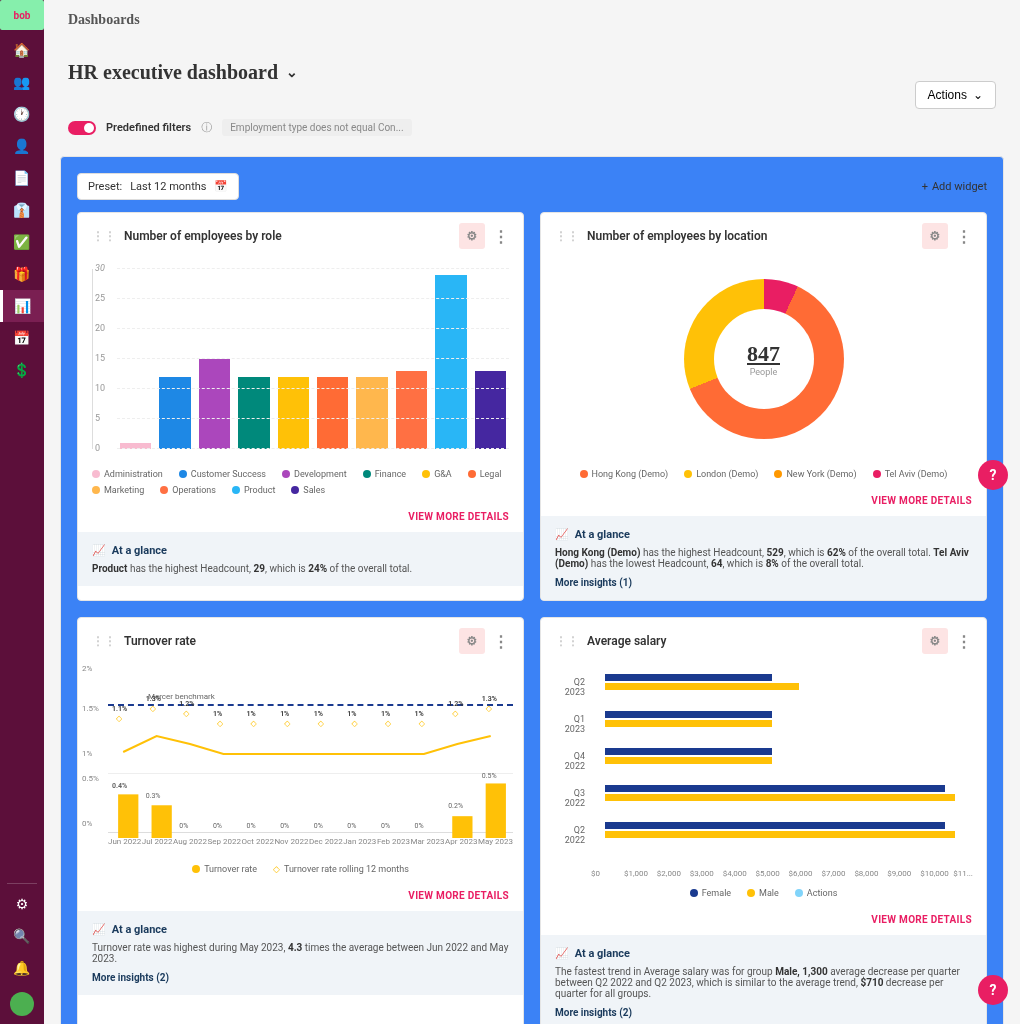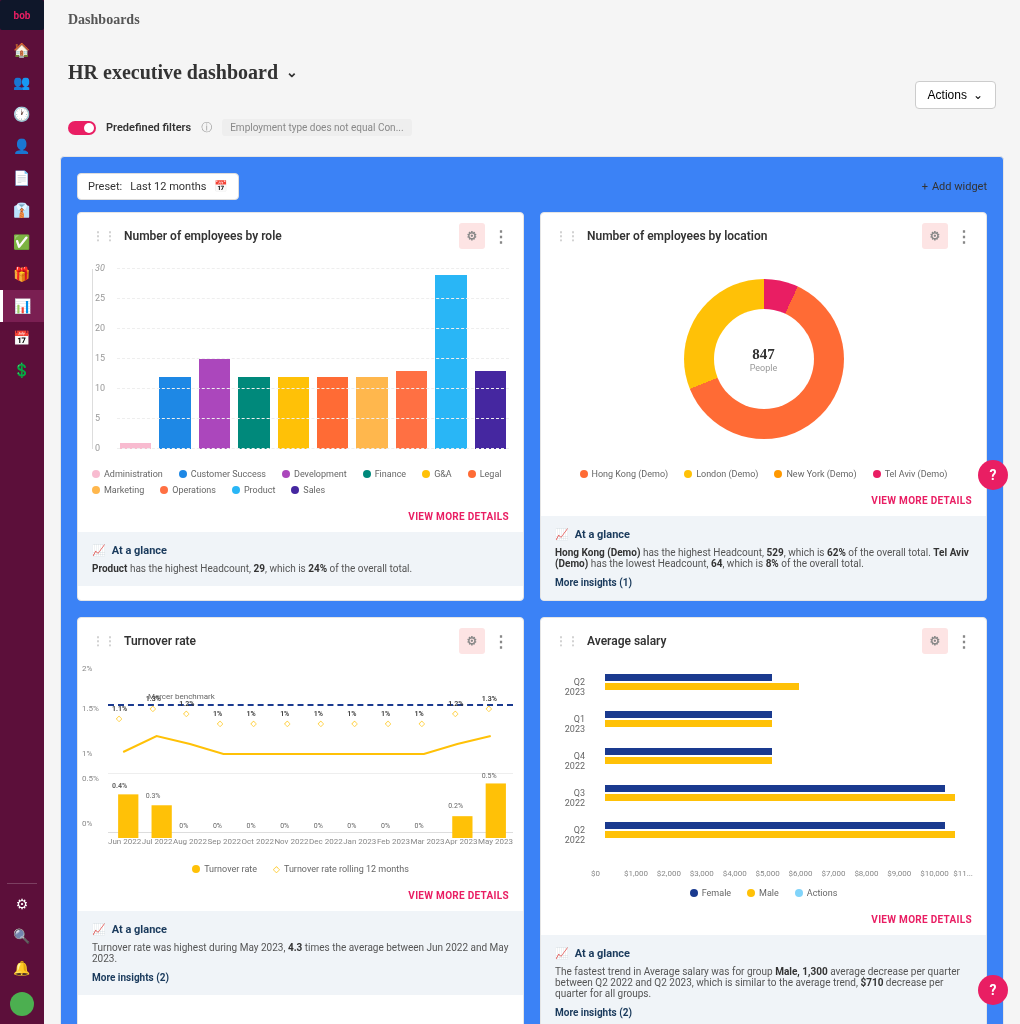--- a/index.html
+++ b/index.html
@@ -1,19 +1,19 @@
 <!DOCTYPE html>
 <html><head>
 <meta charset="utf-8">
 <style>
 * { box-sizing: border-box; margin: 0; padding: 0; }
 body { font-family: -apple-system, BlinkMacSystemFont, "Segoe UI", Roboto, sans-serif; background: #f5f5f5; color: #333; font-size: 12px; overflow: hidden; }
 .app { display: flex; height: 1024px; width: 1020px; }
 .sidebar { width: 44px; background: #5c0f3a; display: flex; flex-direction: column; align-items: center; padding-top: 0; }
-.sidebar-logo { width: 44px; height: 30px; background: #0f172a; display: flex; align-items: center; justify-content: center; font-weight: bold; color: #e91e63; font-size: 10px; border-radius: 2px; margin-bottom: 4px; }
+.sidebar-logo { width: 44px; height: 30px; background: #86efac; display: flex; align-items: center; justify-content: center; font-weight: bold; color: #e91e63; font-size: 10px; border-radius: 2px; margin-bottom: 4px; }
 .sidebar-icon { width: 44px; height: 32px; display: flex; align-items: center; justify-content: center; color: #fff; cursor: pointer; font-size: 14px; }
 .sidebar-icon.active { background: #7a1f52; border-left: 3px solid #fff; }
 .sidebar-spacer { flex: 1; }
 .sidebar-divider { width: 30px; height: 1px; background: rgba(255,255,255,0.2); margin: 4px 0; }
 .sidebar-avatar { width: 24px; height: 24px; border-radius: 50%; background: #4caf50; margin: 8px 0; }
 .main { flex: 1; overflow-y: auto; background: #f5f5f5; }
 .page-header { padding: 12px 24px 8px; }
 .breadcrumb { font-size: 14px; font-weight: 600; color: #555; font-family: Georgia, serif; }
 .title-row { display: flex; align-items: center; justify-content: space-between; margin-top: 8px; }
 .page-title { font-size: 20px; font-weight: 700; font-family: Georgia, serif; display: flex; align-items: center; gap: 8px; }
@@ -48,21 +48,21 @@
 .legend-dot { width: 8px; height: 8px; border-radius: 50%; }
 .view-more { text-align: right; padding: 6px 14px 10px; font-size: 10px; font-weight: 700; color: #e91e63; cursor: pointer; letter-spacing: 0.3px; }
 .glance { background: #f0f4f8; padding: 12px 14px; font-size: 10px; color: #555; }
 .glance-title { font-weight: 700; color: #1a3a5c; font-size: 11px; margin-bottom: 6px; display: flex; align-items: center; gap: 6px; }
 .glance-text b { color: #333; font-weight: 700; }
 .more-insights { margin-top: 8px; font-weight: 700; color: #1a3a5c; font-size: 10px; cursor: pointer; }
 .donut-wrap { display: flex; align-items: center; justify-content: center; height: 200px; position: relative; }
 .donut { width: 160px; height: 160px; border-radius: 50%; background: conic-gradient(#e91e63 0deg 25deg, #ff6b35 25deg 248deg, #ffc107 248deg 360deg); position: relative; display: flex; align-items: center; justify-content: center; }
 .donut::before { content: ''; position: absolute; width: 100px; height: 100px; background: #fff; border-radius: 50%; }
 .donut-center { position: absolute; text-align: center; z-index: 1; }
-.donut-center .num { font-size: 15px; font-weight: 700; font-family: Georgia, serif; }
+.donut-center .num { font-size: 22px; font-weight: 700; font-family: Georgia, serif; text-decoration: underline; }
 .donut-center .lbl { font-size: 9px; color: #999; }
 .legend-center { justify-content: center; }
 .line-chart { position: relative; height: 190px; padding: 10px 10px 10px 30px; }
 .line-svg { width: 100%; height: 100px; }
 .bar-svg { width: 100%; height: 60px; }
 .x-axis { display: flex; justify-content: space-between; font-size: 8px; color: #888; margin-top: 4px; }
 .y-label { position: absolute; left: 4px; font-size: 8px; color: #888; }
 .hbar-chart { padding: 10px 14px; }
 .hbar-row { display: flex; align-items: center; margin-bottom: 12px; }
 .hbar-label { width: 50px; font-size: 9px; color: #666; text-align: right; padding-right: 20px; }

